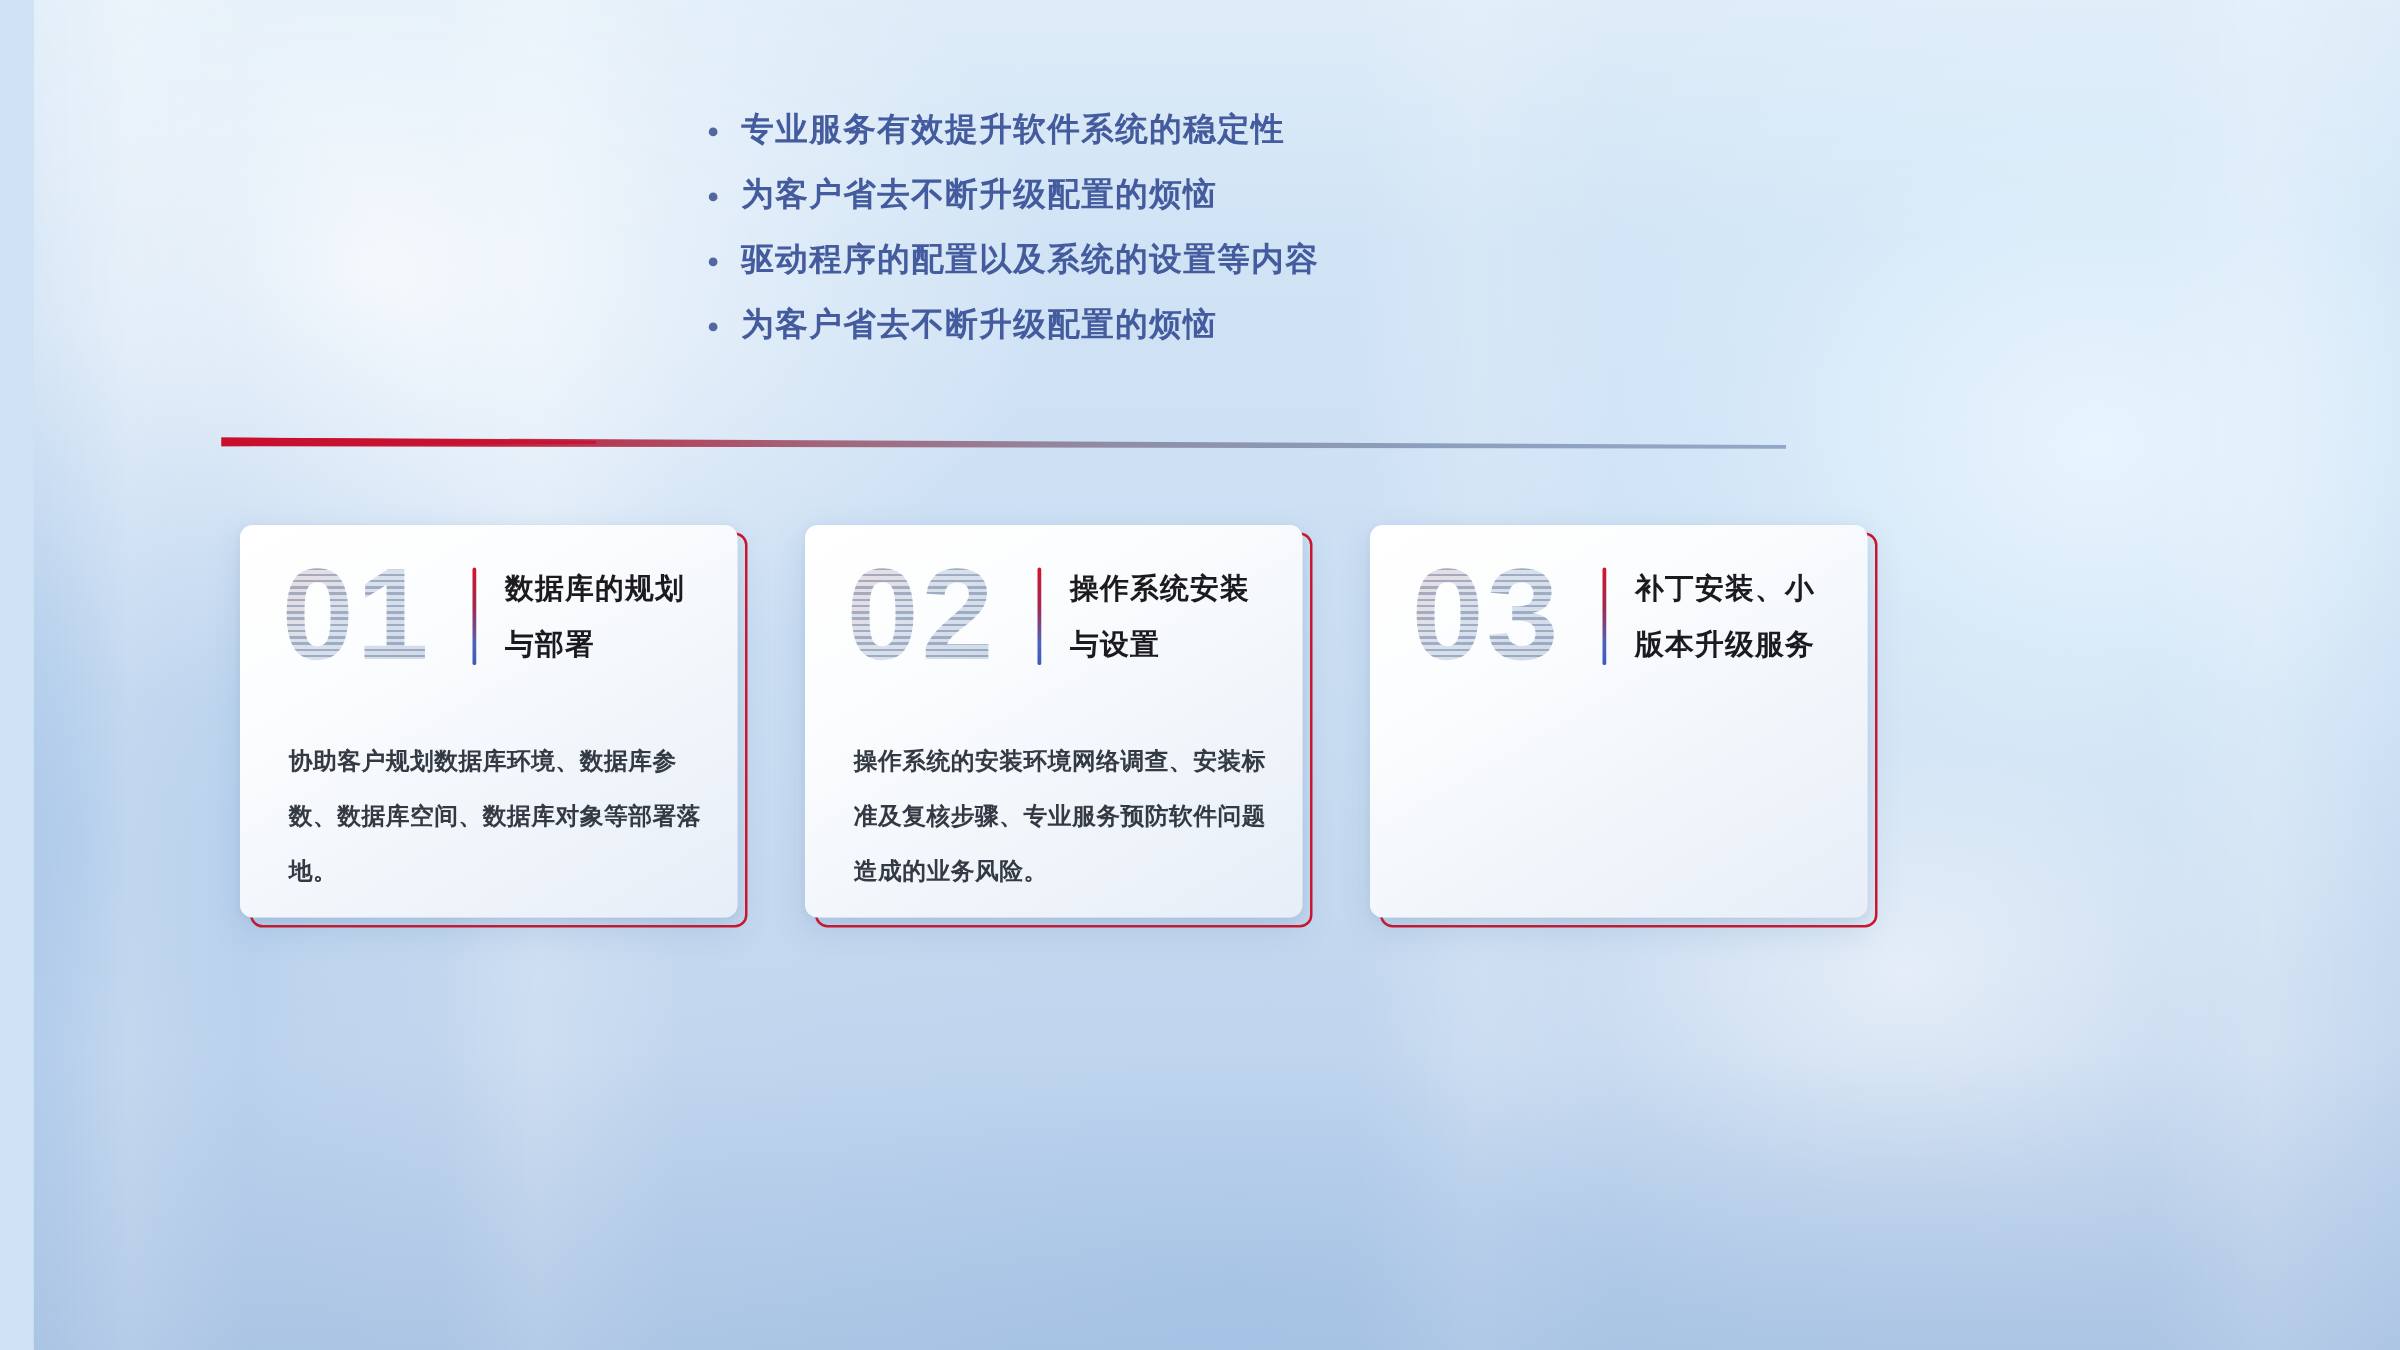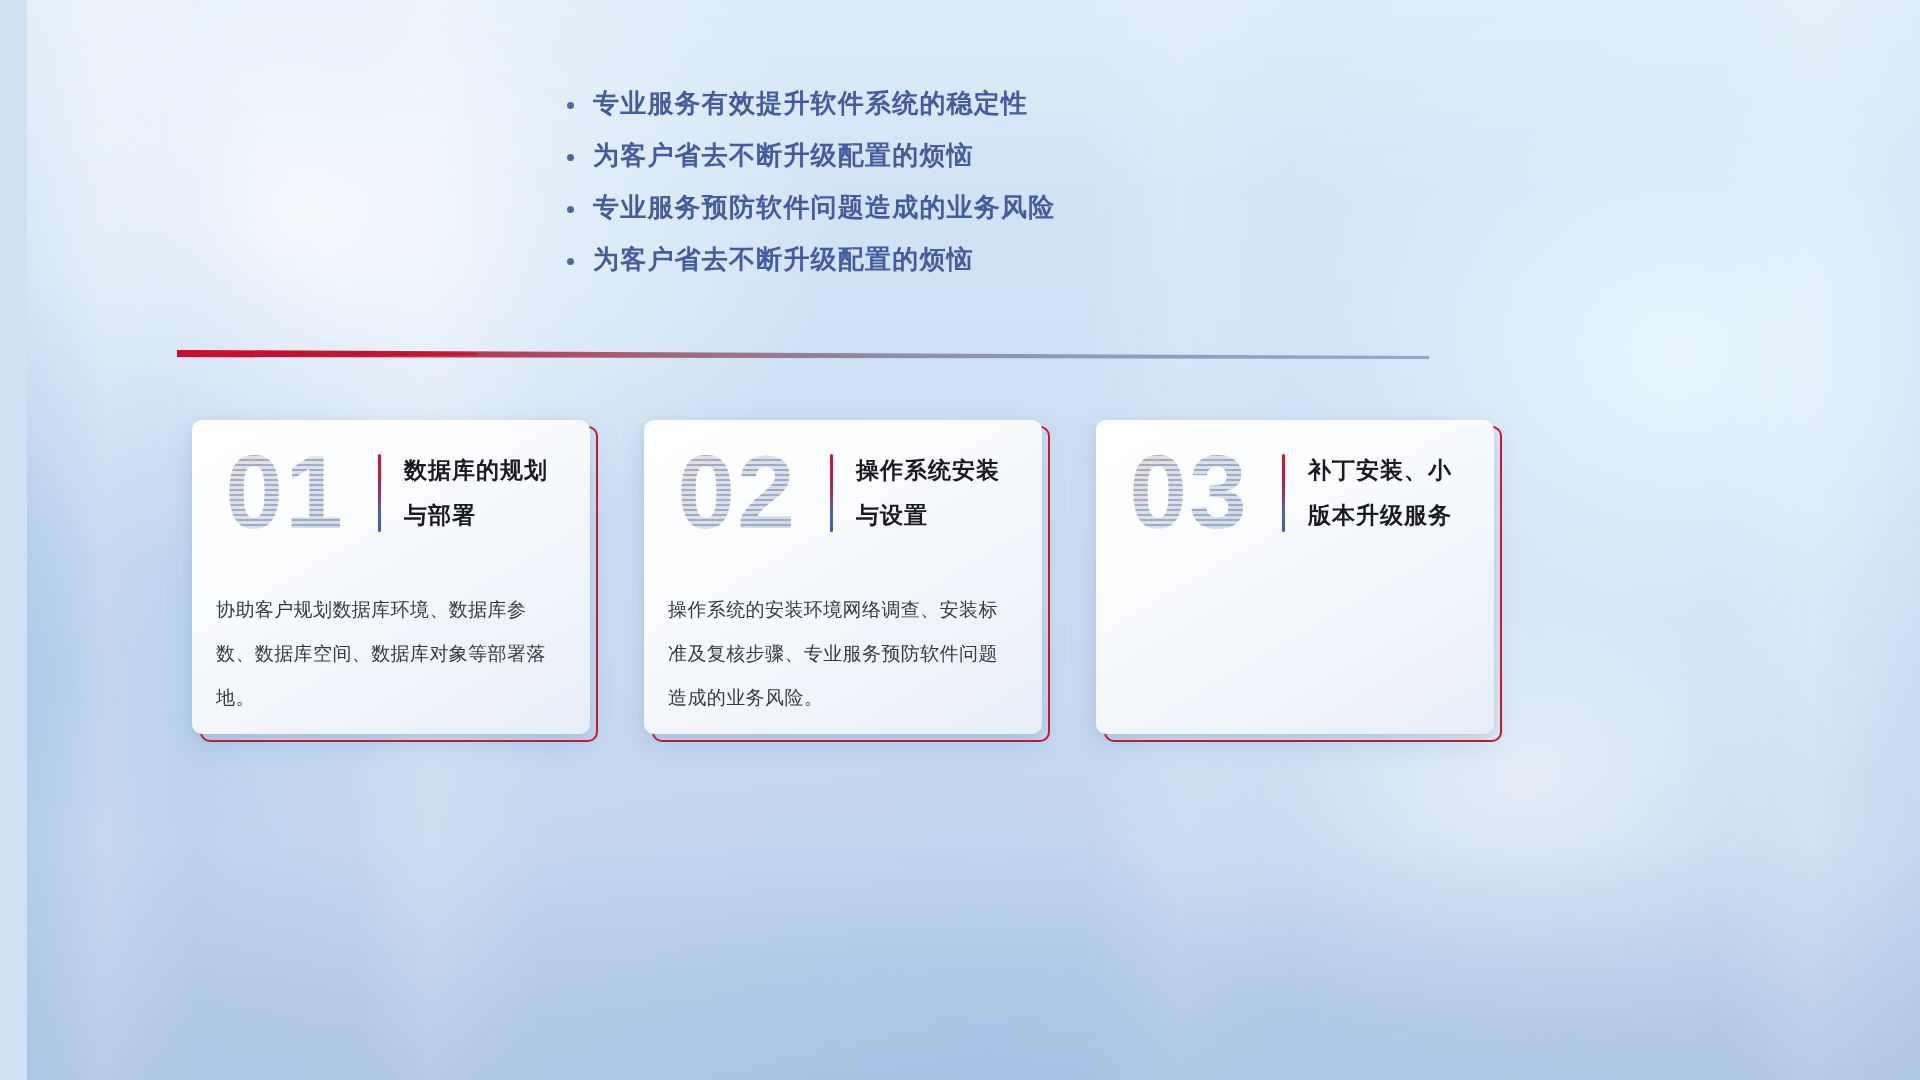--- a/index.html
+++ b/index.html
@@ -211,27 +211,28 @@
     top: 28px;
     width: 180px;
     font-size: 23px;
     font-weight: 700;
     line-height: 45px;
     color: #1b1b1f;
     letter-spacing: 1px;
   }
   .card-body {
     position: absolute;
-    left: 24px;
+    left: 39px;
     right: 26px;
     top: 168px;
     font-size: 19px;
     line-height: 44px;
     color: #343a44;
     letter-spacing: 0.4px;
+    font-weight: bold;
   }
 </style>
 </head>
 <body>
 
 <div id="stage">
 
   <div class="bg-layer bg-blob-a"></div>
   <div class="bg-layer bg-blob-b"></div>
   <div class="bg-layer bg-blob-c"></div>
@@ -247,21 +248,21 @@
       <span class="bullet-text">专业服务有效提升软件系统的稳定性</span>
     </div>
 
     <div class="bullet-row">
       <span class="bullet-dot"></span>
       <span class="bullet-text">为客户省去不断升级配置的烦恼</span>
     </div>
 
     <div class="bullet-row">
       <span class="bullet-dot"></span>
-      <span class="bullet-text">专业服务预防软件问题造成的业务风险</span>
+      <span class="bullet-text">驱动程序的配置以及系统的设置等内容</span>
     </div>
 
     <div class="bullet-row">
       <span class="bullet-dot"></span>
       <span class="bullet-text">为客户省去不断升级配置的烦恼</span>
     </div>
 
   </div>
 
   <div id="divider">

